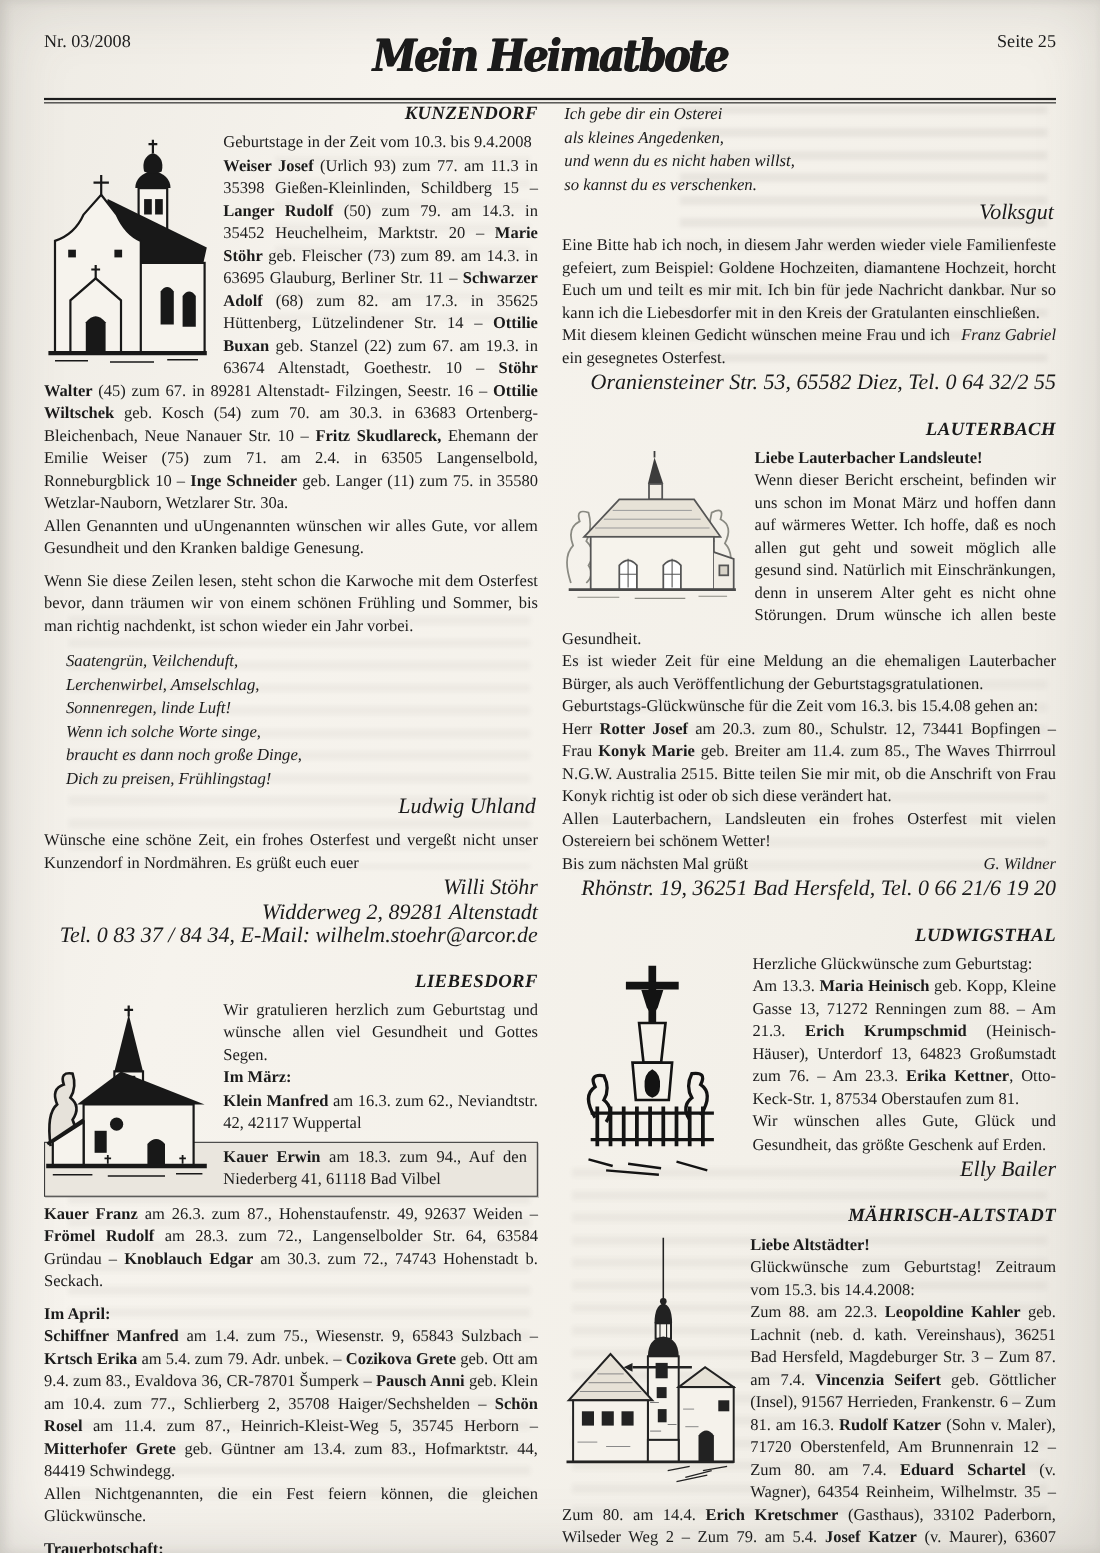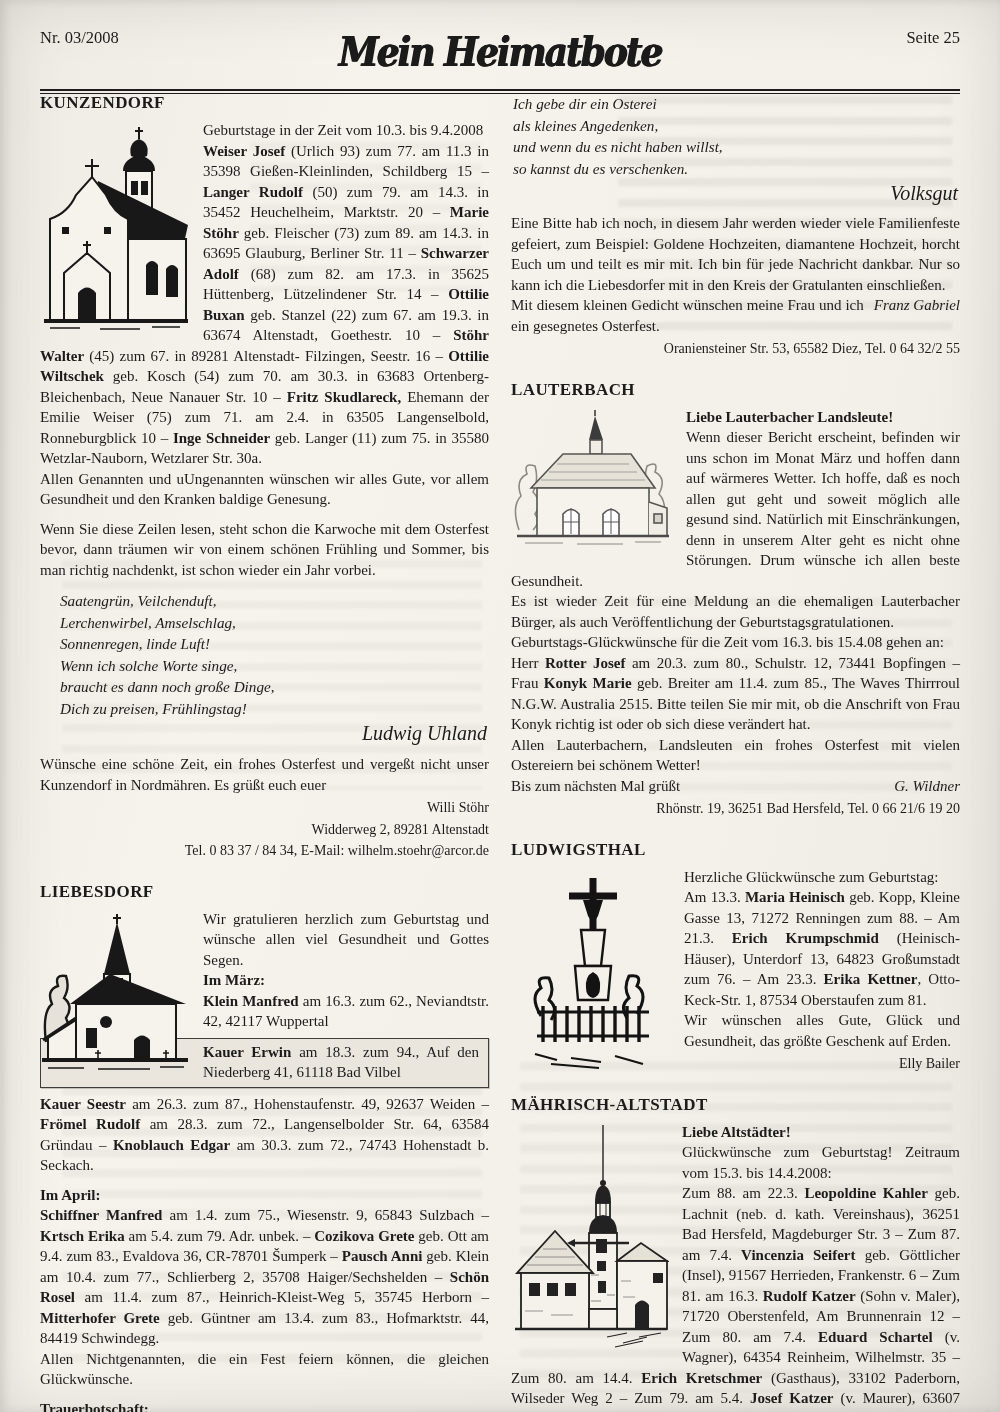--- a/index.html
+++ b/index.html
@@ -19,26 +19,26 @@
     font-family:"DejaVu Serif", serif; font-weight:bold; font-style:italic;
     font-size:36px; letter-spacing:-2px; white-space:nowrap;
     text-shadow:0.8px 0 currentColor, -0.4px 0 currentColor;
   }
   .rule { margin-top:5px; height:5px; border-top:2px solid #1c1c1c; border-bottom:1.5px solid #1c1c1c; }
   
   .columns { position:absolute; top:93px; left:40px; right:40px; display:flex; gap:22px; align-items:flex-start; z-index:1; }
   .col { flex:1 1 0; min-width:0; }
   p, .rich, .plain { font-size:15px; line-height:20.5px; text-align:justify; }
   .b { font-weight:bold; }
-  .sec-title { font-weight:bold; font-size:17px; letter-spacing:.4px; text-align:left; margin:0 0 7px 0; }
+  .sec-title { font-weight:bold; font-size:17px; letter-spacing:.4px; text-align:right; margin:0 0 7px 0;font-style:italic; }
   .mt-lg { margin-top:20px; } .gap { margin-top:9px; }
   .poem { font-style:italic; text-align:left; line-height:21.5px; margin:10px 0 2px 20px; font-size:15.2px; }
   .poem.flush { margin-left:2px; margin-top:0; }
   .poem-author { text-align:right; font-style:italic; margin:3px 2px 8px 0; font-size:20px; }
-  .sig-block { text-align:right; line-height:21.5px; font-size:14px; margin-top:2px; }
+  .sig-block { text-align:right; font-style:italic; line-height:21.5px; font-size:20px; margin-top:2px; }
   .fr { float:right; font-style:italic; padding-left:10px; }
   .boxed { border:1.6px solid #3c3c3c; background:#eae6de; padding:3px 9px 4px; margin:6px 0 6px 0; box-shadow:1px 1px 0 rgba(60,60,60,.25); }
   .illus { float:left; margin:3px 13px 3px 0; }
   .illus svg { display:block; }
   .body-flow::after { content:""; display:block; clear:both; }
   
   .ghost {
     position:absolute; z-index:0; pointer-events:none; filter:blur(1.8px); opacity:.55;
     background:repeating-linear-gradient(180deg, rgba(105,100,95,.16) 0 8px, rgba(0,0,0,0) 8px 20.5px);
   }
@@ -148,21 +148,21 @@
                 <path d="M58,146 v-8 M55,141 h6 M126,146 v-8 M123,141 h6" stroke-width="1.6"></path>
                 <line x1="2" y1="148" x2="148" y2="148" stroke-width="4"></line>
                 <path d="M8,156 h36 M58,157 h52 M120,155 h24" stroke-width="1.4"></path>
               </g>
             </svg>
           </span>
           <p>Wir gratulieren herzlich zum Geburtstag und wünsche allen viel Gesundheit und Gottes Segen.</p>
           <p class="b">Im März:</p>
           <div class="rich"><span class="b">Klein Manfred</span><span> am 16.3. zum 62., Neviandtstr. 42, 42117 Wuppertal</span></div>
           <div class="boxed rich"><span class="b">Kauer Erwin</span><span> am 18.3. zum 94., Auf den Niederberg 41, 61118 Bad Vilbel</span></div>
-          <div class="rich"><span class="b">Kauer Seestr</span><span> am 26.3. zum 87., Hohenstaufenstr. 49, 92637 Weiden – </span><span class="b">Frömel Rudolf</span><span> am 28.3. zum 72., Langenselbolder Str. 64, 63584 Gründau – </span><span class="b">Knoblauch Edgar</span><span> am 30.3. zum 72., 74743 Hohenstadt b. Seckach.</span></div>
+          <div class="rich"><span class="b">Kauer Franz</span><span> am 26.3. zum 87., Hohenstaufenstr. 49, 92637 Weiden – </span><span class="b">Frömel Rudolf</span><span> am 28.3. zum 72., Langenselbolder Str. 64, 63584 Gründau – </span><span class="b">Knoblauch Edgar</span><span> am 30.3. zum 72., 74743 Hohenstadt b. Seckach.</span></div>
           <p class="b gap">Im April:</p>
           <div class="rich"><span class="b">Schiffner Manfred</span><span> am 1.4. zum 75., Wiesenstr. 9, 65843 Sulzbach – </span><span class="b">Krtsch Erika</span><span> am 5.4. zum 79. Adr. unbek. – </span><span class="b">Cozikova Grete</span><span> geb. Ott am 9.4. zum 83., Evaldova 36, CR-78701 Šumperk – </span><span class="b">Pausch Anni</span><span> geb. Klein am 10.4. zum 77., Schlierberg 2, 35708 Haiger/Sechshelden – </span><span class="b">Schön Rosel</span><span> am 11.4. zum 87., Heinrich-Kleist-Weg 5, 35745 Herborn – </span><span class="b">Mitterhofer Grete</span><span> geb. Güntner am 13.4. zum 83., Hofmarktstr. 44, 84419 Schwindegg.</span></div>
           <p>Allen Nichtgenannten, die ein Fest feiern können, die gleichen Glückwünsche.</p>
           <p class="b gap">Trauerbotschaft:</p>
 
         </div>
       </div>
 
     </div>
 

